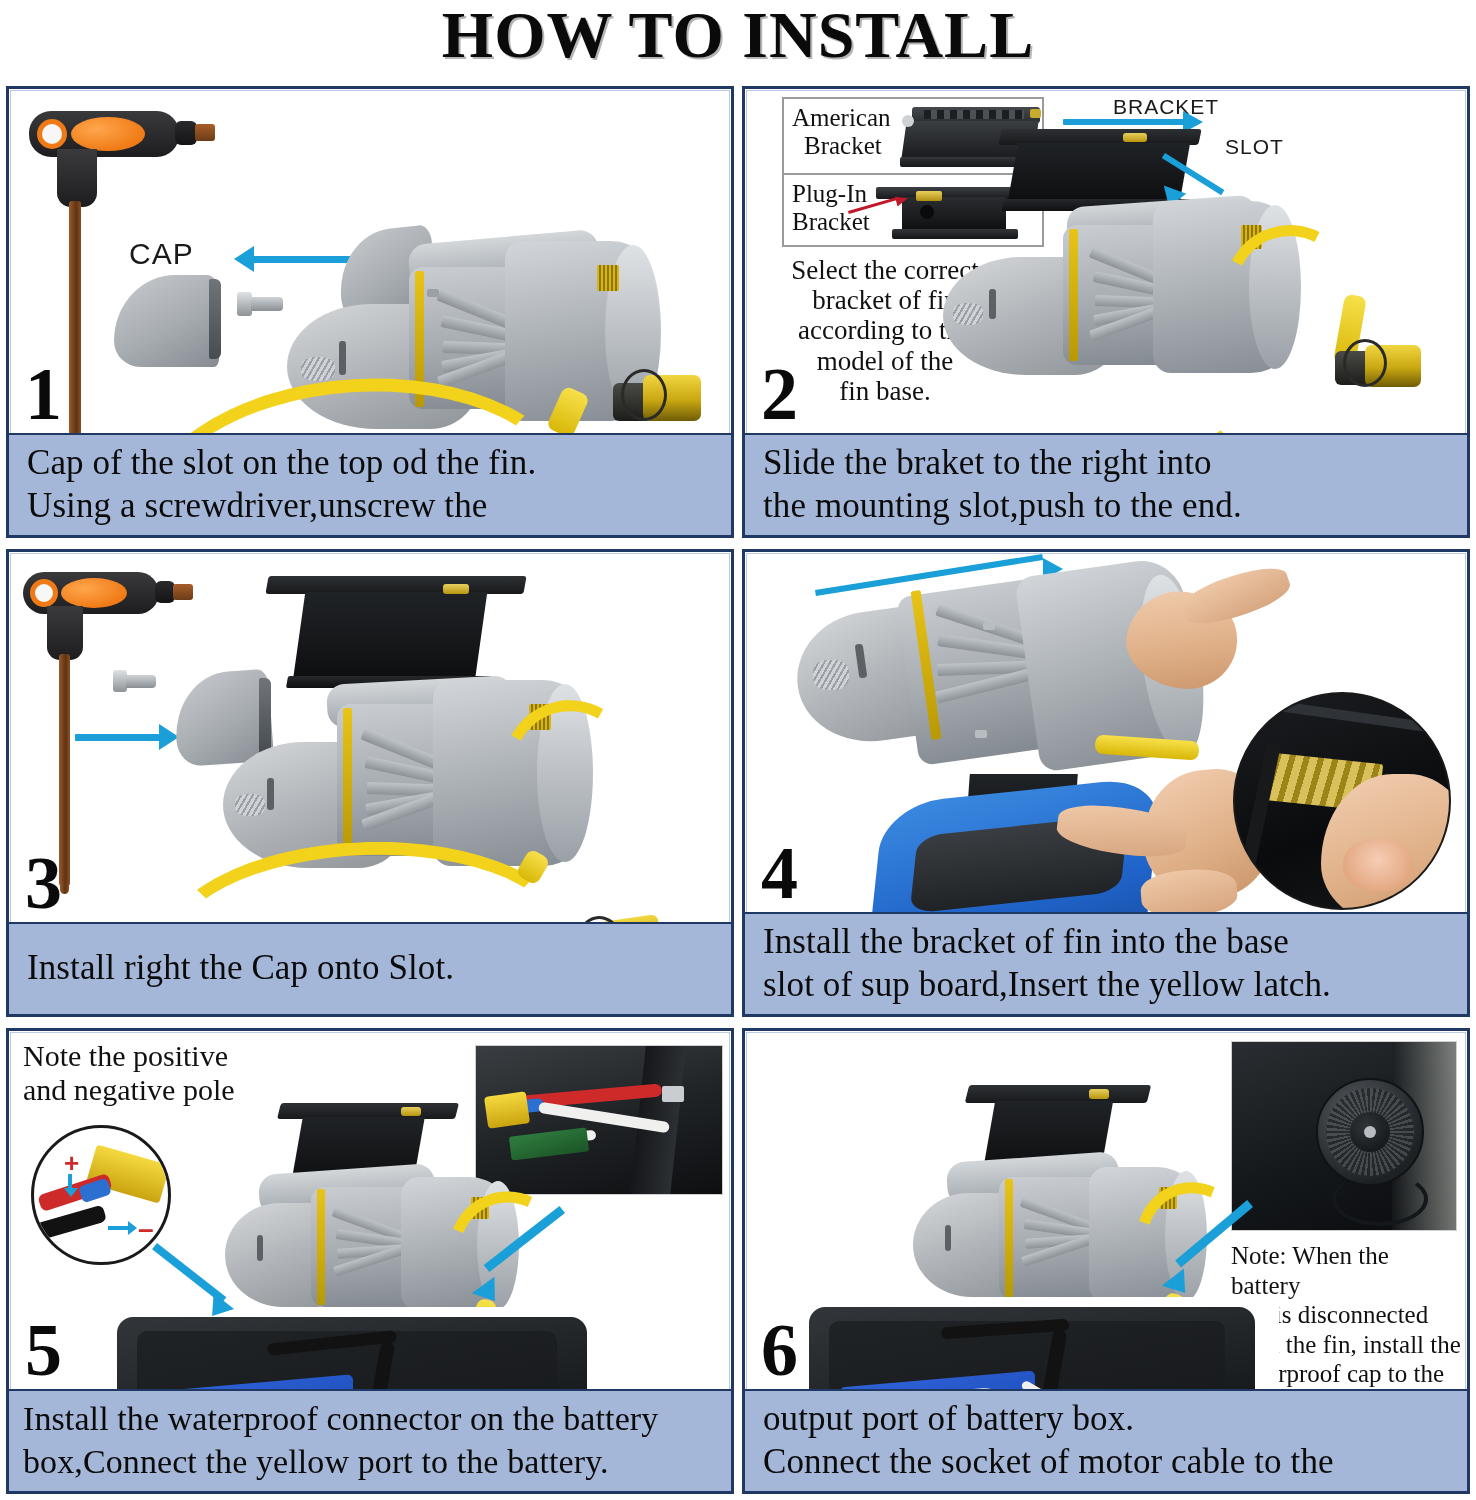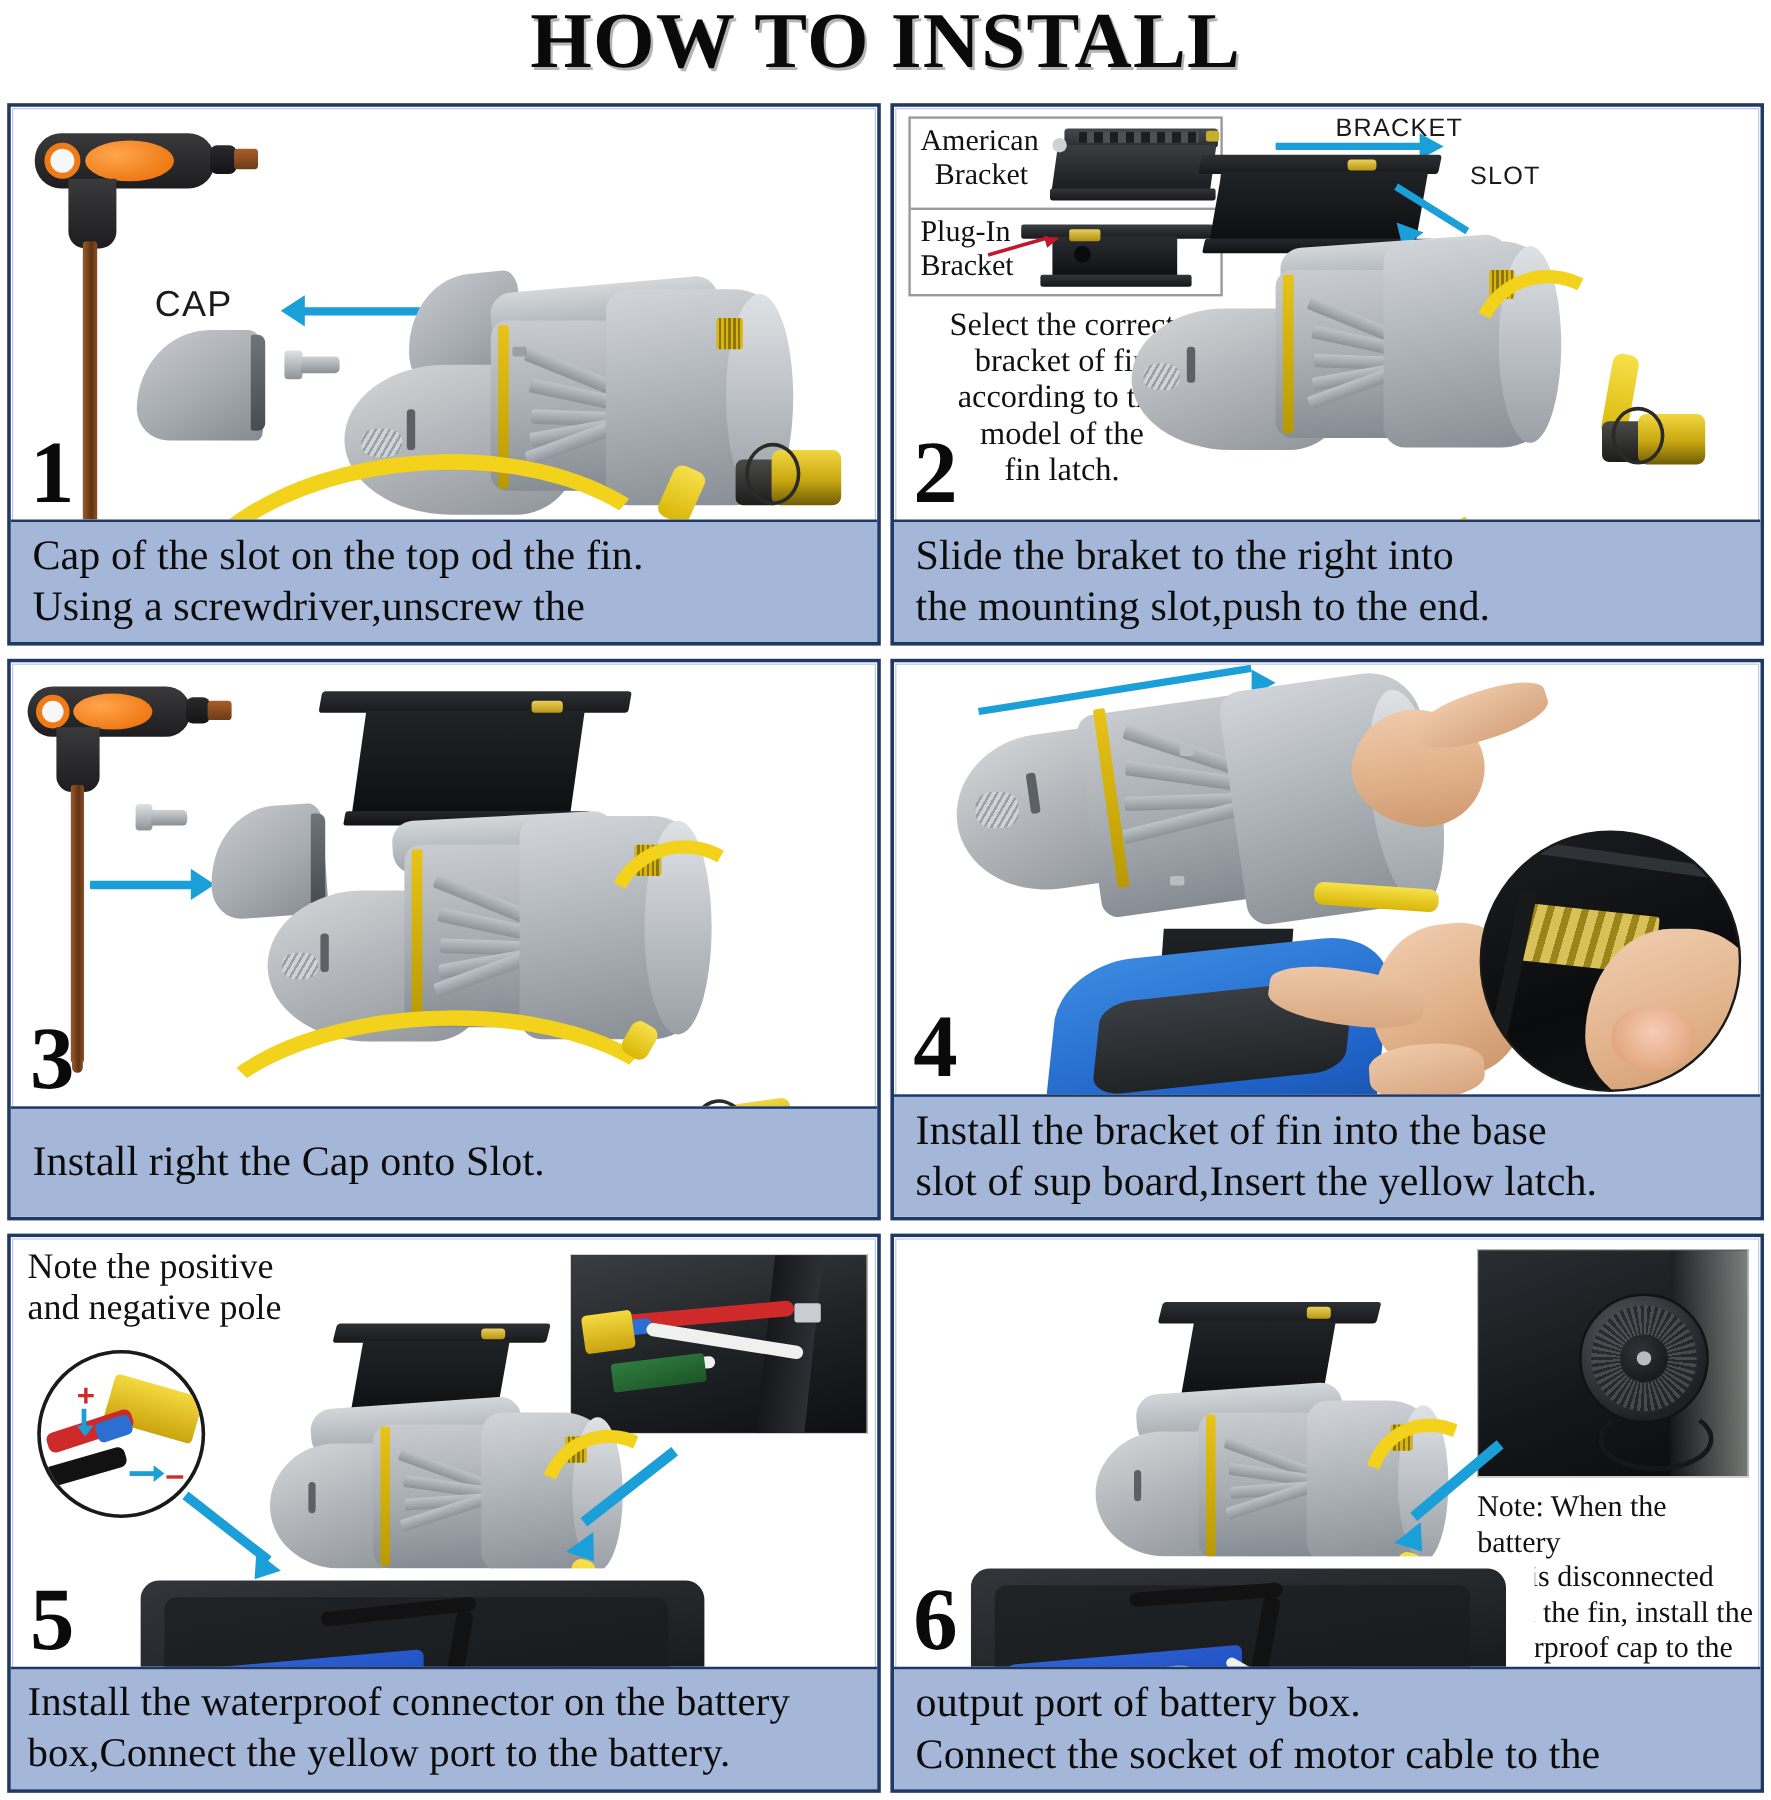--- a/index.html
+++ b/index.html
@@ -273,20 +273,21 @@
     color:#1a1a1a;
     letter-spacing:1px;
   }
 
   
   .inset {
     position:absolute;
     border:2px solid #9a9a9a;
     background:#fff;
     overflow:hidden;
+    margin-left:25px;
   }
   .insetdiv { position:absolute; background:#9a9a9a; height:2px; left:0; right:0; }
   .insetlabel {
     position:absolute;
     font-family:"Liberation Serif", serif;
     color:#111;
     line-height:1.05;
   }
   .notetext {
     position:absolute;
@@ -512,21 +513,21 @@
             <div class="abs" style="left:0;top:16px;width:52px;height:3px;background:#c0192b;transform:rotate(-16deg);transform-origin:0 0;"></div>
             <div class="abs" style="left:48px;top:0px;width:0;height:0;border-top:5px solid transparent;border-bottom:5px solid transparent;border-left:12px solid #c0192b;transform:rotate(-16deg);"></div>
           </div>
         </div>
 
         <div class="notetext" style="left:10px;top:166px;width:260px;font-size:27px;">
           <div>Select the correct</div>
           <div>bracket of fin</div>
           <div>according to the</div>
           <div>model of the</div>
-          <div>fin latch.</div>
+          <div>fin base.</div>
         </div>
 
         <div class="labeltxt" style="left:368px;top:6px;font-size:21px;">BRACKET</div>
         <div>
           <div class="arrowline abs" style="left:318px;top:30px;width:122px;height:6px;"></div>
           <div class="arrowhead ah-right abs" style="left:438px;top:22px;border-top-width:11px;border-bottom-width:11px;"></div>
         </div>
 
         <div>
           <div class="brk-top abs" style="left:255px;top:40px;width:200px;height:16px;transform:skewX(-12deg);"></div>

